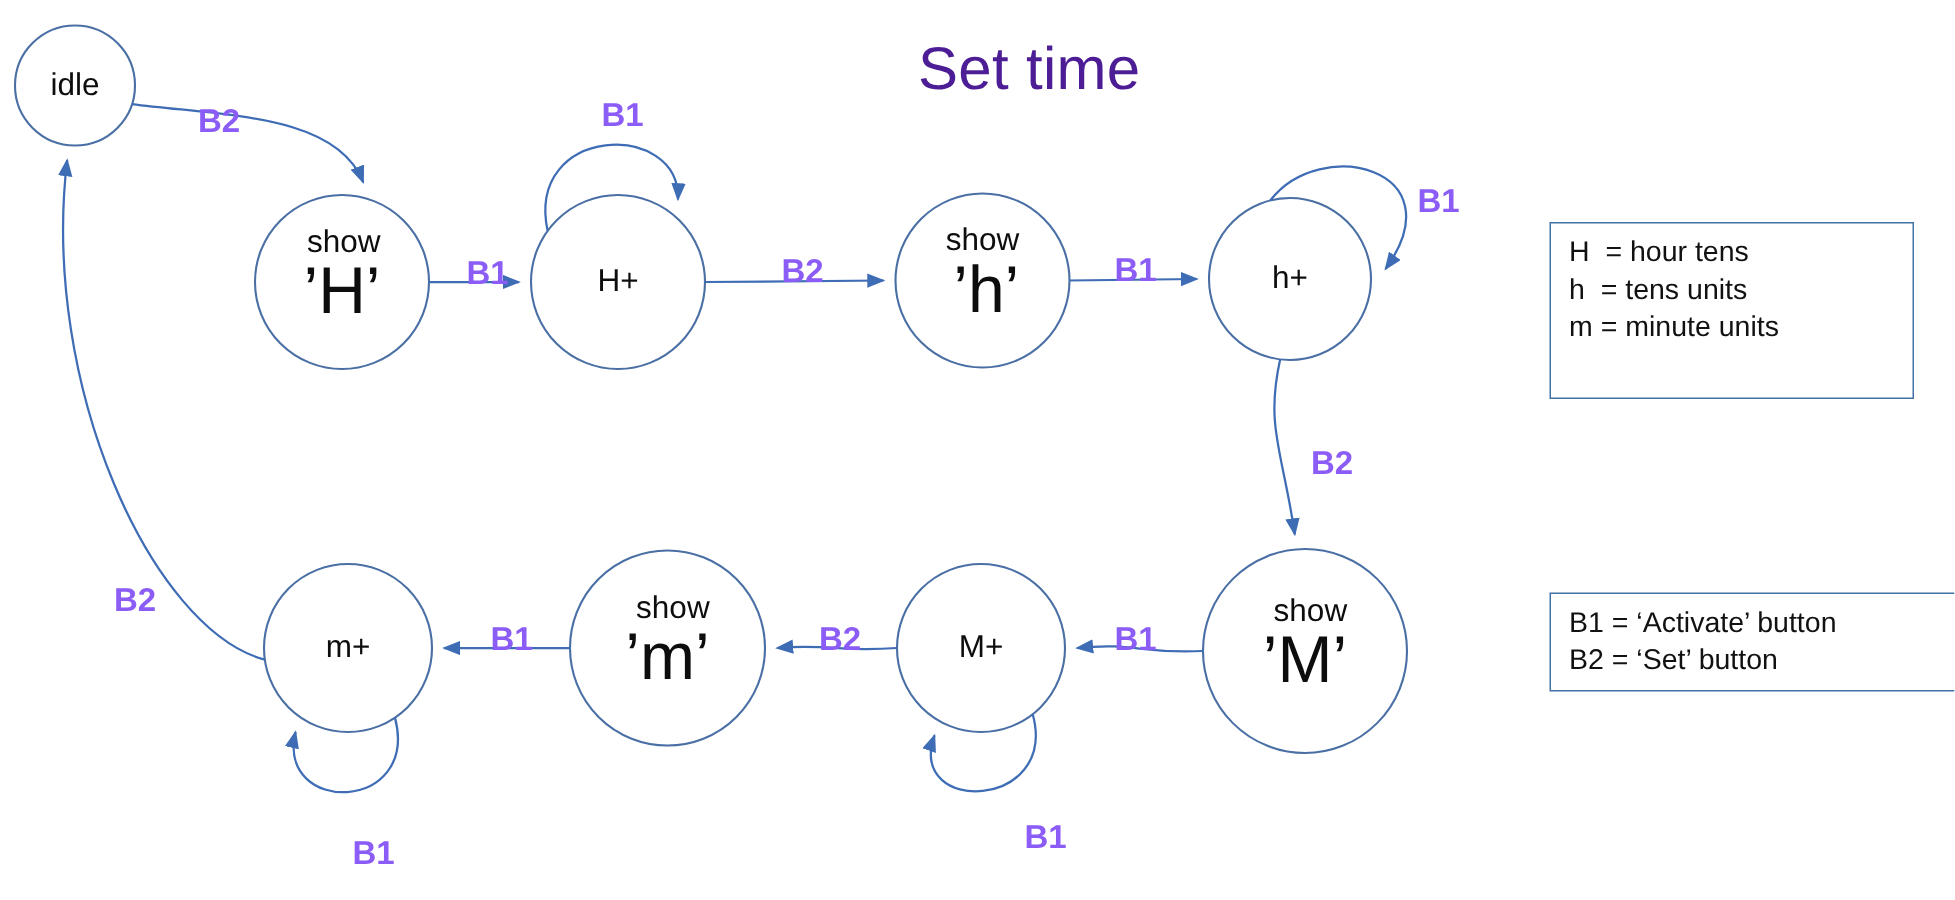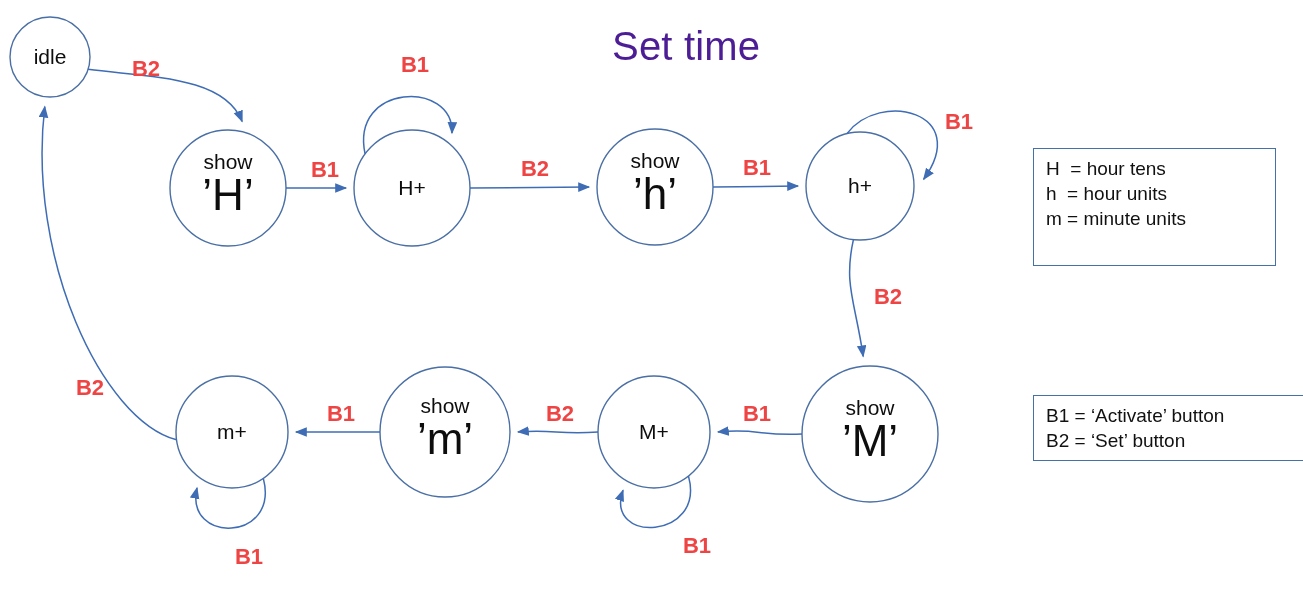--- a/index.html
+++ b/index.html
@@ -17,37 +17,38 @@
     font-size:40px;
     color:#4c1d95;
     font-weight:400;
     white-space:nowrap;
     letter-spacing:.2px;
   }
 
   
   .node-label{
     position:absolute;
-    text-align:center;
+    text-align:right;
     color:#0d0d0d;
     white-space:nowrap;
     transform:translate(-50%,-50%);
     pointer-events:none;
   }
   .n-plain{font-size:21px;font-weight:400;}
   .n-show{font-size:21px;font-weight:400;line-height:1.05;}
   .n-big{font-size:44px;font-weight:400;line-height:1.0;}
 
   .edge-label{
     position:absolute;
     font-size:22px;
     font-weight:bold;
-    color:#ef4444;
+    color:#8b5cf6;
     white-space:nowrap;
     transform:translate(-50%,-50%);
+    margin-top:12px;
   }
 
   .legend{
     position:absolute;
     border:1px solid #4472a8;
     background:#ffffff;
     box-sizing:border-box;
     padding:7px 12px 12px 12px;
   }
   .legend .row{
@@ -141,21 +142,21 @@
       <div class="edge-label" style="left: 757px; top: 414px;">B1</div>
       <div class="edge-label" style="left: 697px; top: 546px;">B1</div>
       <div class="edge-label" style="left: 560px; top: 414px;">B2</div>
       <div class="edge-label" style="left: 341px; top: 414px;">B1</div>
       <div class="edge-label" style="left: 249px; top: 557px;">B1</div>
       <div class="edge-label" style="left: 90px; top: 388px;">B2</div>
     </div>
 
   <div class="legend" style="left:1033px;top:148px;width:243px;height:118px;">
     <div class="row">H  = hour tens</div>
-    <div class="row">h  = hour units</div>
+    <div class="row">h  = tens units</div>
     <div class="row">m = minute units</div>
   </div>
 
   <div class="legend" style="left:1033px;top:395px;width:280px;height:66px;">
     <div class="row">B1 = ‘Activate’ button</div>
     <div class="row">B2 = ‘Set’ button</div>
   </div>
 
 </div>
 

